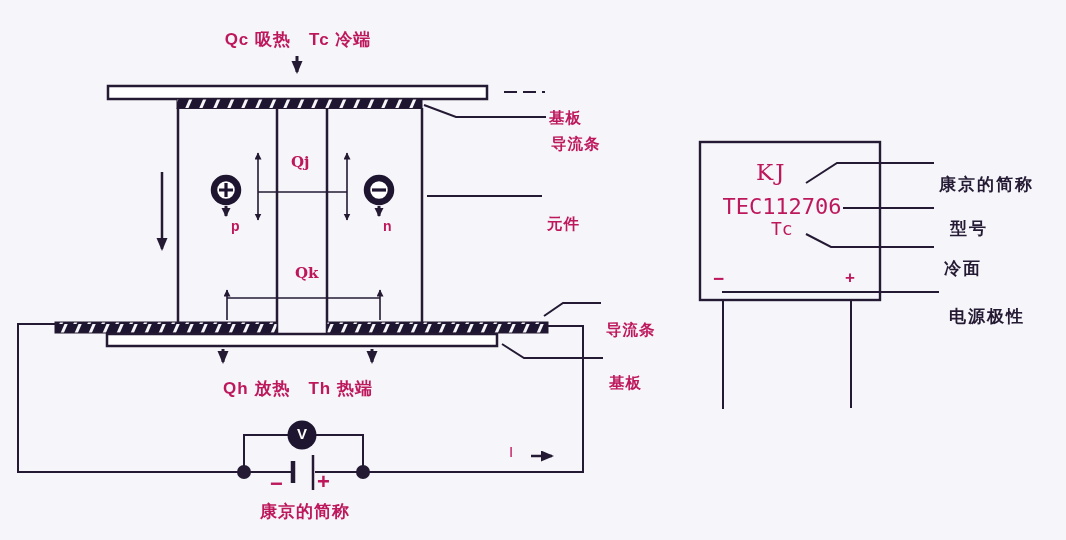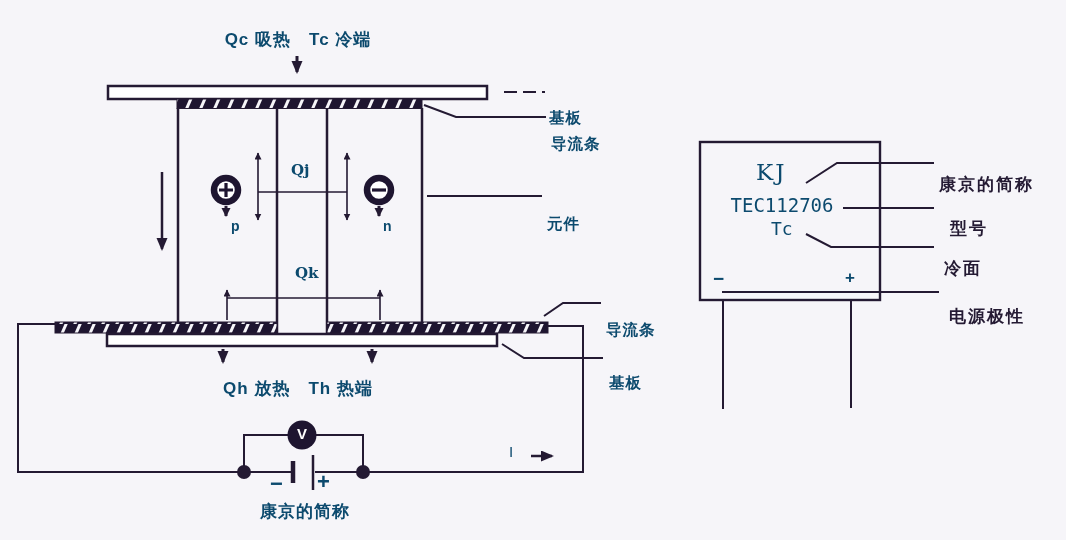--- a/index.html
+++ b/index.html
@@ -3,21 +3,21 @@
 <meta charset="utf-8">
 <style>
   html,body{margin:0;padding:0;background:#e9e8ee;}
   #stage{
     position:relative;width:1066px;height:540px;overflow:hidden;
     background:#f6f5f9;
     font-family:"Liberation Sans",sans-serif;
     color:#2b2040;
   }
   #linework{position:absolute;left:0;top:0;}
-  .lbl{position:absolute;white-space:nowrap;line-height:1.1;color:#0c4a6e;}
+  .lbl{position:absolute;white-space:nowrap;line-height:1.1;color:#be185d;}
   .anno{font-size:17px;font-weight:bold;letter-spacing:1px;text-align:center;}
   .small-math{font-size:15px;font-weight:bold;font-family:"DejaVu Serif",serif;}
   .pn{font-size:14px;font-weight:bold;}
   .callout-s{font-size:15.5px;font-weight:bold;letter-spacing:1px;margin-top:27px;}
   .callout-b{font-size:17px;font-weight:bold;letter-spacing:2px;color:#241a33;margin-top:25px;}
   .mono{font-family:"DejaVu Sans Mono",monospace;}
   .sign{font-size:22px;font-weight:bold;}
   .vm-v{font-size:15px;font-weight:bold;color:#ffffff;width:16px;text-align:center;}
 </style>
 </head>
@@ -109,39 +109,39 @@
       <path d="M806,183 L837,163 H934" stroke-width="2"></path>
       <line x1="843" y1="208" x2="934" y2="208" stroke-width="2"></line>
       <path d="M806,234 L831,247 H934" stroke-width="2"></path>
       <line x1="722" y1="292" x2="939" y2="292" stroke-width="2"></line>
     </g>
   </svg>
 
   <div class="lbl anno" style="left:207px;top:31px;width:182px;">Qc 吸热　Tc 冷端</div>
   <div class="lbl anno" style="left:207px;top:380px;width:182px;">Qh 放热　Th 热端</div>
 
-  <div class="lbl small-math" style="left:291px;top:162px;">Qj</div>
+  <div class="lbl small-math" style="left:291px;top:154px;">Qj</div>
   <div class="lbl small-math" style="left:295px;top:265px;">Qk</div>
   <div class="lbl pn" style="left:231px;top:219px;">p</div>
   <div class="lbl pn" style="left:383px;top:219px;">n</div>
 
   <div class="lbl callout-s" style="left:549px;top:82px;">基板</div>
   <div class="lbl callout-s" style="left:551px;top:108px;">导流条</div>
   <div class="lbl callout-s" style="left:547px;top:188px;">元件</div>
   <div class="lbl callout-s" style="left:606px;top:294px;">导流条</div>
   <div class="lbl callout-s" style="left:609px;top:347px;">基板</div>
 
   <div class="lbl vm-v" style="left:294px;top:426px;">V</div>
   <div class="lbl sign" style="left:270px;top:472px;">−</div>
   <div class="lbl sign" style="left:317px;top:470px;">+</div>
   <div class="lbl anno" style="left:255px;top:503px;width:100px;">康京的简称</div>
   <div class="lbl" style="left:509px;top:444px;font-size:15px;">I</div>
 
   <div class="lbl" style="left:756px;top:160px;width:50px;font-size:23px;letter-spacing:2px;font-family:'DejaVu Serif',serif;">KJ</div>
-  <div class="lbl mono" style="left:722px;top:195px;width:120px;text-align:center;font-size:19px;">TEC112706</div>
+  <div class="lbl mono" style="left:722px;top:195px;width:120px;text-align:center;font-size:22px;">TEC112706</div>
   <div class="lbl mono" style="left:771px;top:219px;font-size:18px;">Tc</div>
   <div class="lbl" style="left:713px;top:269px;font-size:19px;font-weight:bold;">−</div>
   <div class="lbl" style="left:845px;top:269px;font-size:17px;font-weight:bold;">+</div>
 
   <div class="lbl callout-b" style="left:939px;top:151px;">康京的简称</div>
   <div class="lbl callout-b" style="left:950px;top:195px;">型号</div>
   <div class="lbl callout-b" style="left:944px;top:235px;">冷面</div>
   <div class="lbl callout-b" style="left:949px;top:283px;">电源极性</div>
 
 </div>

